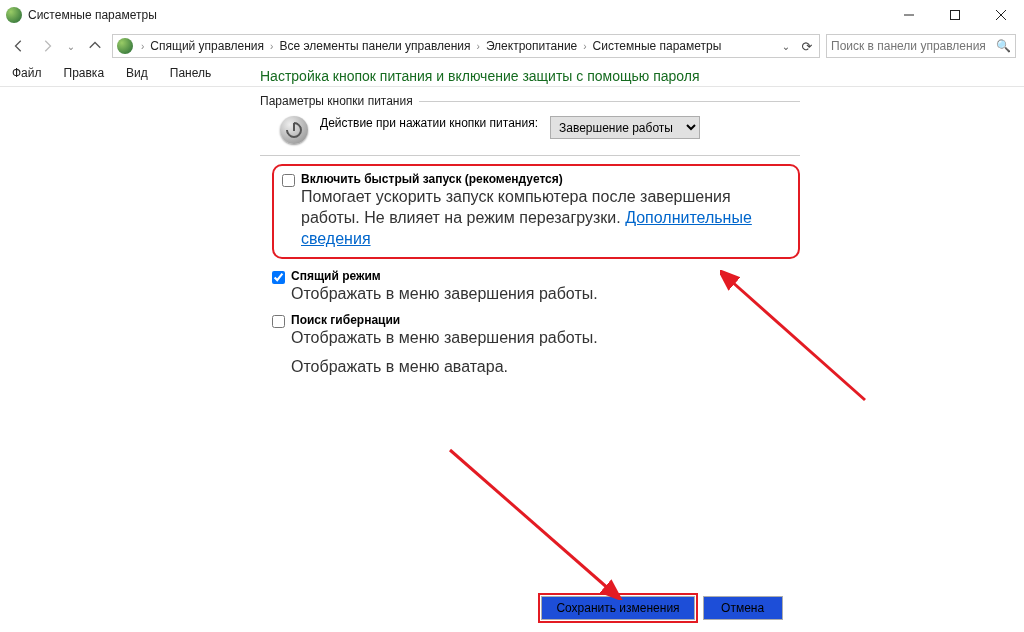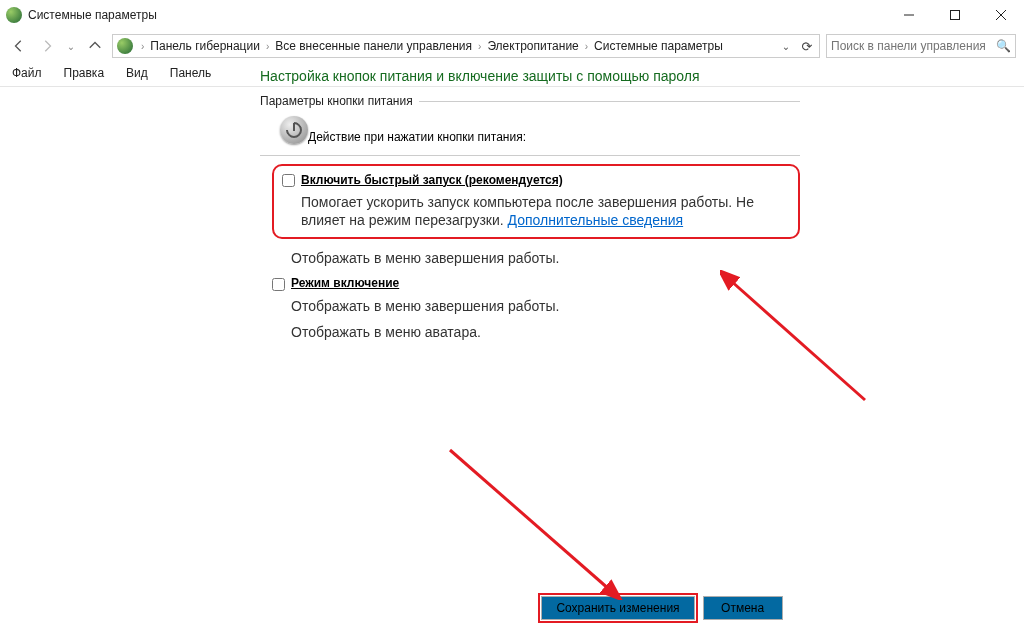--- a/index.html
+++ b/index.html
@@ -36,41 +36,41 @@
 
   
   .content { position:absolute; top:68px; left:260px; width:540px; }
   .h1 { color:#156b1f; font-size:14px; font-weight:400; margin-bottom:10px; }
   .desc { font-size:12px; color:#222; line-height:1.35; margin-bottom:18px; }
 
   .fieldset-label { font-size:12px; color:#222; position:relative; }
   .fieldset-line { border:none; border-top:1px solid #ccc; margin-top:-7px; margin-left:0; }
   .fieldset-label span { background:#fff; padding-right:6px; position:relative; z-index:1;margin-top:24px; }
 
-  .row-power { display:flex; align-items:flex-end; padding:14px 0 18px 20px; }
+  .row-power { display:flex; align-items:flex-start; gap:12px; padding:14px 0 18px 20px; }
   .power-icon { width:28px; height:28px; border-radius:50%; background:radial-gradient(circle at 35% 30%, #eee, #888); display:flex; align-items:center; justify-content:center; box-shadow:0 1px 2px rgba(0,0,0,0.4); }
   .power-icon::before { content:""; width:12px; height:12px; border:2px solid #555; border-radius:50%; border-top-color:transparent; transform:rotate(-45deg); }
   .power-icon::after { content:""; position:absolute; width:2px; height:8px; background:#555; top:7px; }
   .power-icon { position:relative; }
   .plabel { font-size:12px; }
   select.combo { font-size:12px; height:23px; border:1px solid #adadad; background:#e1e1e1; padding:0 4px; min-width:150px; }
 
   .opts { padding:8px 0 0 12px; }
   .opt { margin-bottom:8px; }
-  .opt label { display:flex; align-items:center; gap:6px; font-size:12px;text-decoration:underline; }
+  .opt label { display:flex; align-items:flex-start; gap:6px; font-size:12px; }
   .opt input[type=checkbox] { margin-top:2px; width:13px; height:13px; }
   .opt .bold { font-weight:600; }
-  .opt .sub { font-size:14px; color:#333; margin-left:19px; margin-top:6px; line-height:1.3; }
+  .opt .sub { font-size:16px; color:#333; margin-left:19px; margin-top:0; line-height:1.3; }
   .opt .sub a { color:#0066cc; }
 
   .highlight-box { border:2px solid #e31b23; border-radius:10px; padding:6px 8px 8px; margin-bottom:10px; }
 
   
   .footer { position:absolute; bottom:12px; left:0; right:0; display:flex; justify-content:center; gap:8px; padding-left:300px; }
-  .btn { font-size:12px; padding:4px 14px; background:#0369a1; border:1px solid #adadad; min-width:80px; }
+  .btn { font-size:12px; padding:4px 14px; background:#1d4ed8; border:1px solid #adadad; min-width:80px; }
   .btn.primary-highlight { outline:2px solid #e31b23; outline-offset:1px; }
 
   
   .arrow-svg { position:absolute; pointer-events:none; }
 
 </style>
 </head>
 <body>
 
 <div class="titlebar">
@@ -113,25 +113,25 @@
         <path d="M2 10 L8 4 L14 10" fill="none" stroke="currentColor" stroke-width="1.5"></path>
       </svg>
     </div>
 
   <div class="addr">
     <div class="app-icon2"></div>
     <div class="crumb">
         <span class="sep">›</span>
       </div>
     <div class="crumb">
-        <span>Панель гибернации</span>
-        <span class="sep">›</span>
-      </div>
-    <div class="crumb">
-        <span>Все внесенные панели управления</span>
+        <span>Спящий управления</span>
+        <span class="sep">›</span>
+      </div>
+    <div class="crumb">
+        <span>Все элементы панели управления</span>
         <span class="sep">›</span>
       </div>
     <div class="crumb">
         <span>Электропитание</span>
         <span class="sep">›</span>
       </div>
     <div class="crumb">
         <span>Системные параметры</span>
       </div>
     <div class="spacer"></div>
@@ -154,45 +154,52 @@
 
 <div class="content">
   <div class="h1">Настройка кнопок питания и включение защиты с помощью пароля</div>
 
   <div class="fieldset-label"><span>Параметры кнопки питания</span></div>
   <hr class="fieldset-line">
 
   <div class="row-power">
     <div class="power-icon"></div>
     <div class="plabel">Действие при нажатии кнопки питания:</div>
+    <select class="combo">
+      <option>Завершение работы</option>
+    </select>
   </div>
 
   <hr class="fieldset-line">
 
   <div class="opts">
     <div class="highlight-box">
       <div class="opt" style="margin-bottom:0;">
         <label>
           <input type="checkbox" style="">
           <span class="bold">Включить быстрый запуск (рекомендуется)</span>
         </label>
         <div class="sub">
           <span>Помогает ускорить запуск компьютера после завершения работы. Не влияет на режим перезагрузки. </span><a href="#">Дополнительные сведения</a>
         </div>
       </div>
     </div>
 
     <div class="opt">
+      <label>
+        <input type="checkbox" checked="" style="">
+        <span class="bold">Спящий режим</span>
+      </label>
       <div class="sub">Отображать в меню завершения работы.</div>
     </div>
 
     <div class="opt">
       <label>
         <input type="checkbox" style="">
-        <span class="bold">Режим включение</span>
+        <span class="bold">Поиск гибернации</span>
       </label>
       <div class="sub">Отображать в меню завершения работы.</div>
     </div>
 
     <div class="opt">
       <div class="sub">Отображать в меню аватара.</div>
     </div>
   </div>
 </div>
 

